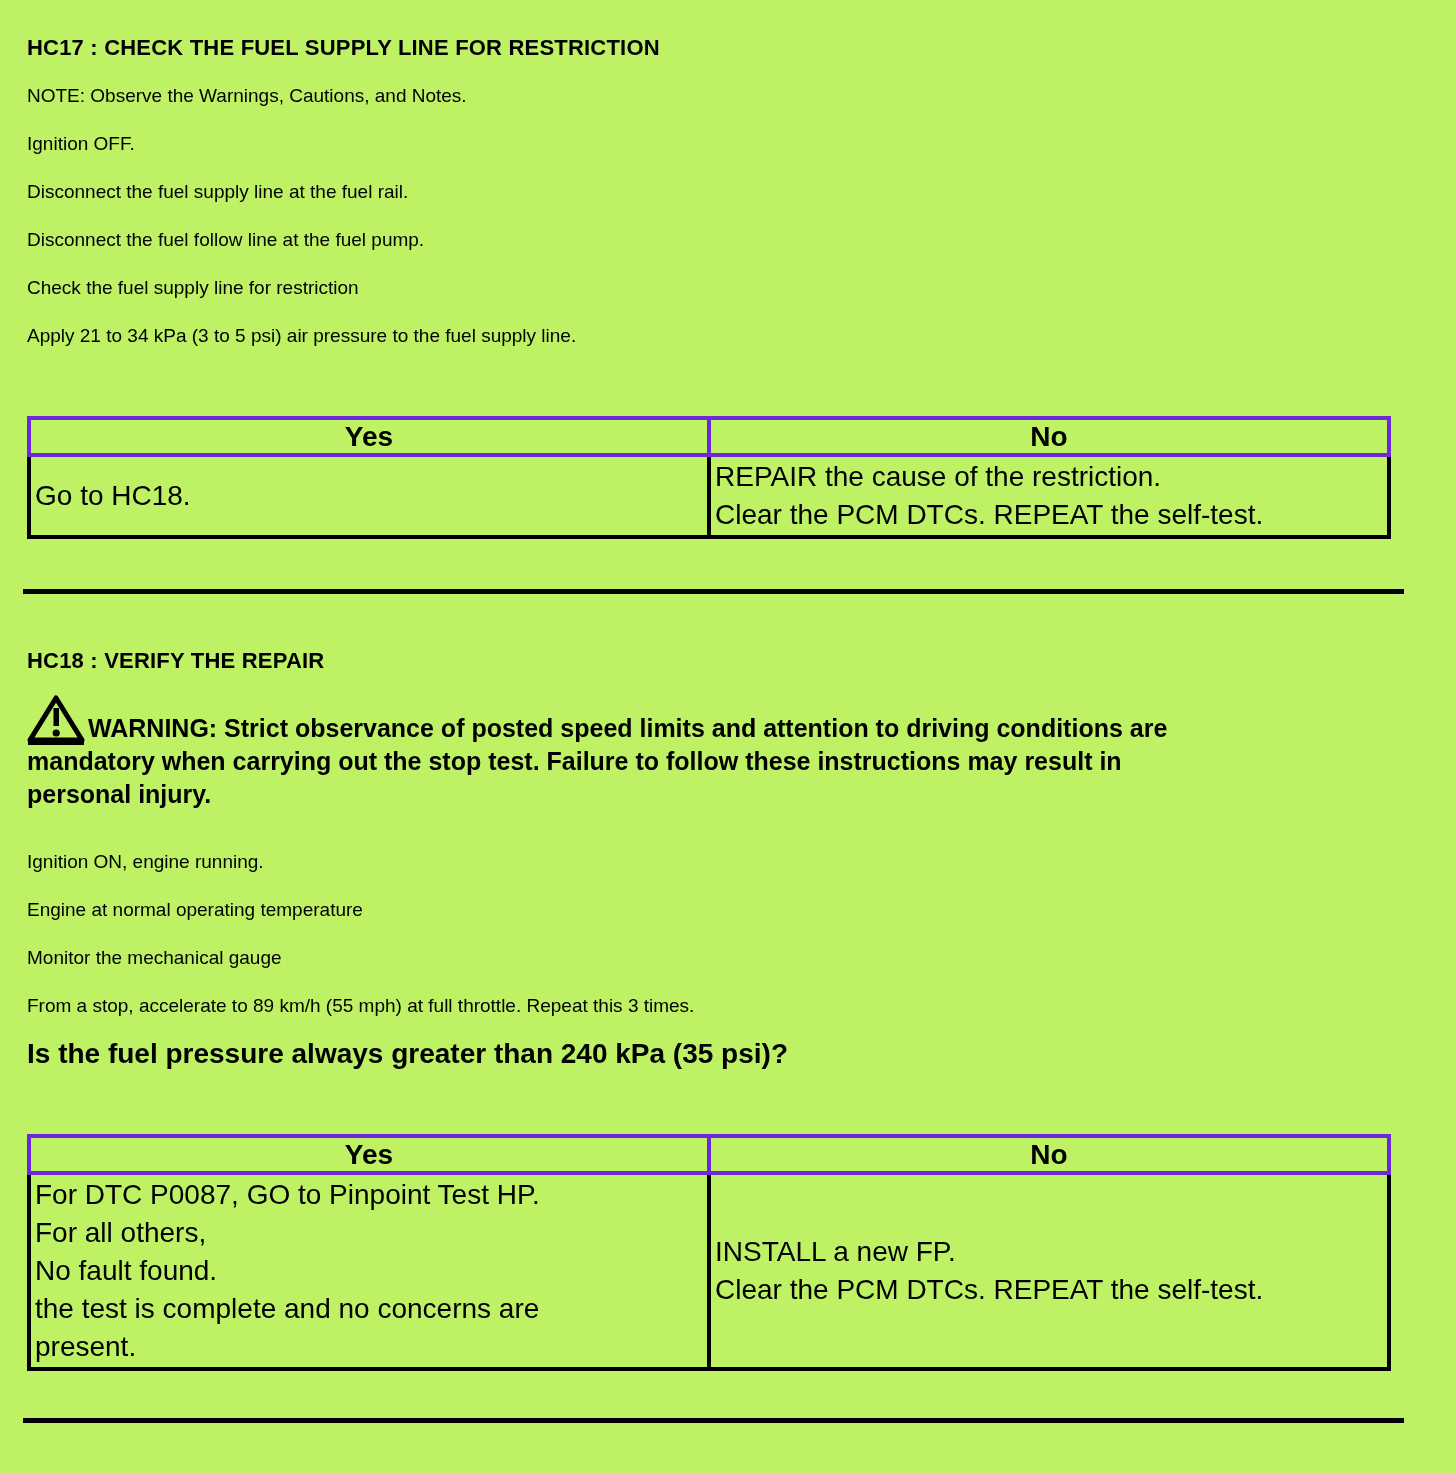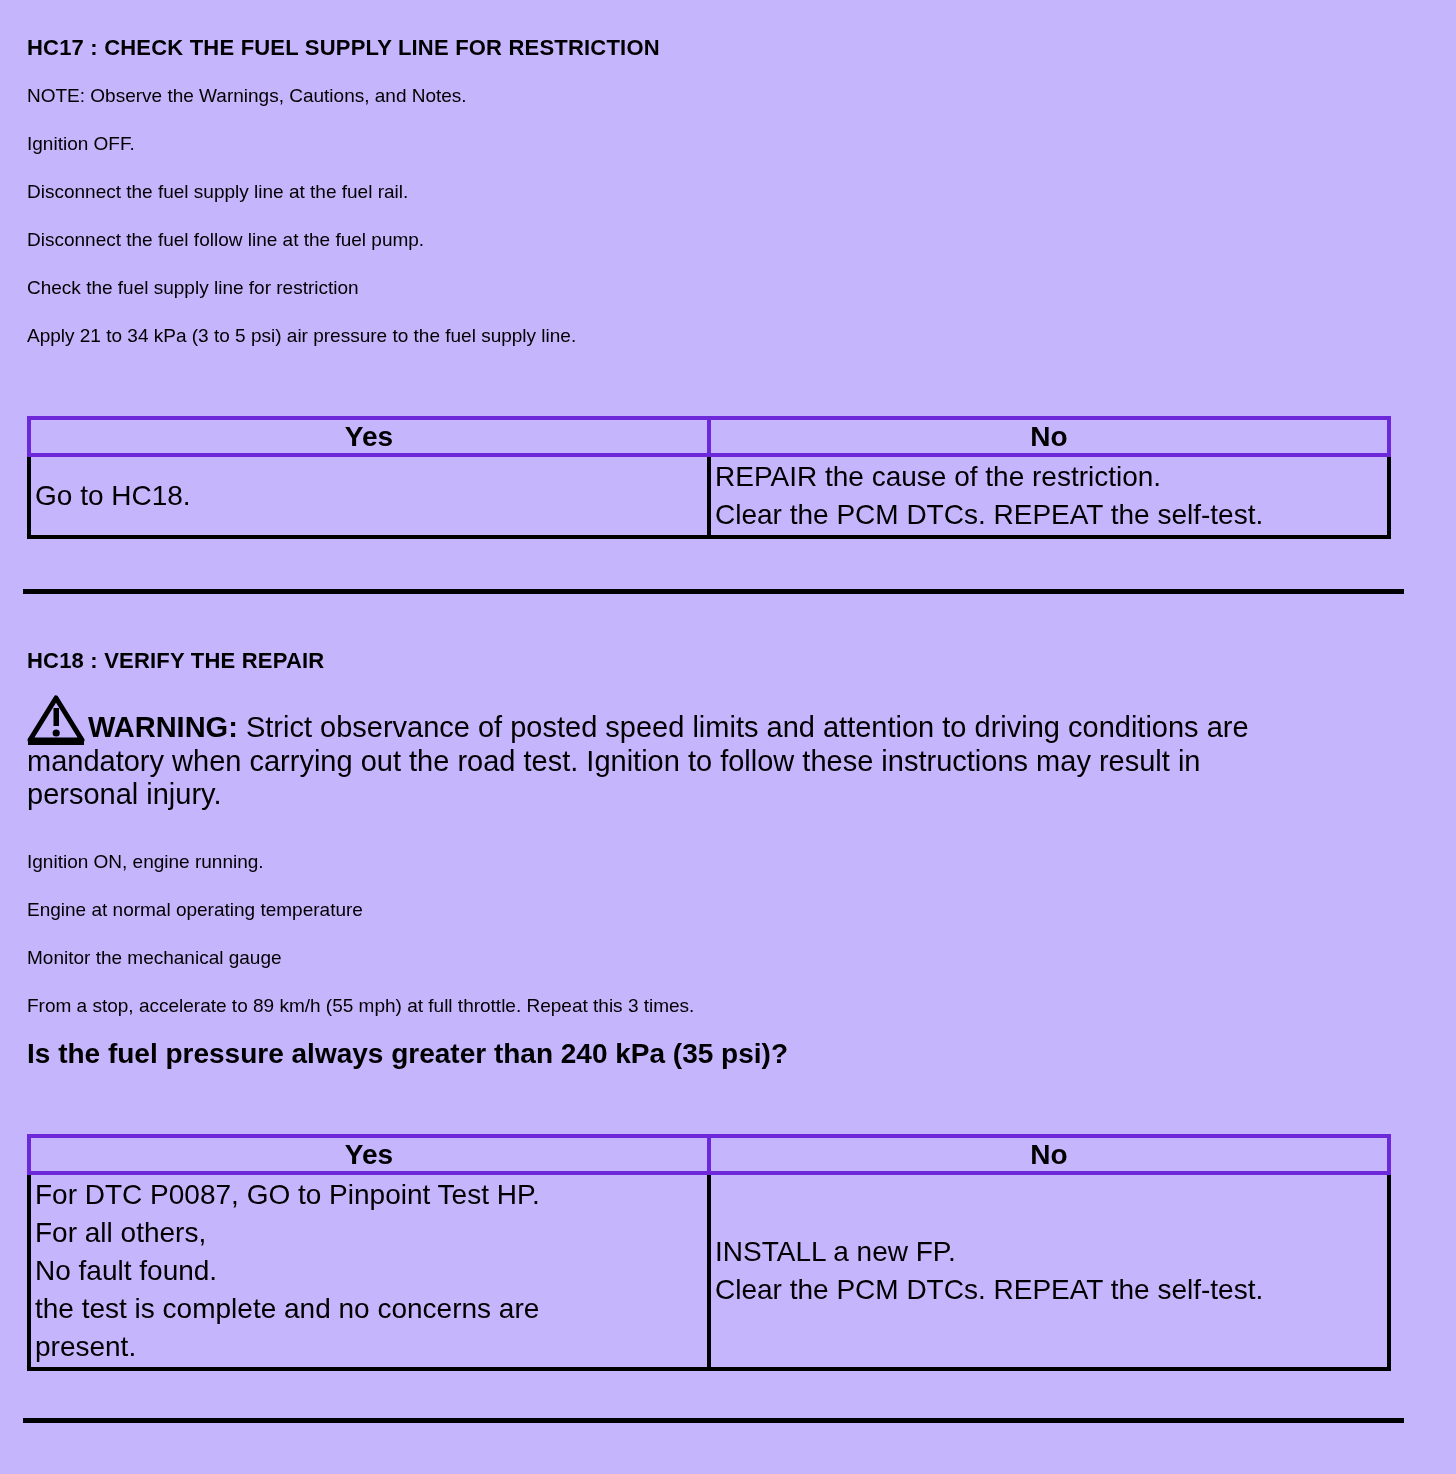--- a/index.html
+++ b/index.html
@@ -6,21 +6,21 @@
     margin: 0;
     padding: 0;
     background: #ffffff;
   }
   .page {
     position: relative;
     width: 1456px;
     height: 1474px;
     box-sizing: border-box;
     padding: 36px 52px 0 27px;
-    background: #c4b5fd;
+    background: #bef264;
     color: #000000;
     font-family: "Liberation Sans", sans-serif;
     overflow: hidden;
   }
   .section-heading {
     font-size: 22px;
     line-height: 24px;
     font-weight: bold;
     margin: 0 0 12px 0;
     letter-spacing: 0.2px;
@@ -35,23 +35,23 @@
   }
   .question {
     font-size: 28px;
     line-height: 48px;
     font-weight: bold;
     margin: 0;
   }
   .warning {
     margin: 22px 0 10px 0;
     width: 1230px;
-    font-size: 29px;
+    font-size: 25px;
     line-height: 33px;
-    font-weight: normal;
+    font-weight: bold;
   }
   .warn-icon-svg {
     display: inline-block;
     vertical-align: -8px;
     margin-right: 3px;
   }
   .warn-line-block {
     display: block;
   }
   table.decision {
@@ -141,21 +141,21 @@
     <h2 class="section-heading hc18-heading">HC18 : VERIFY THE REPAIR</h2>
 
     <p class="warning">
       <svg class="warn-icon-svg" width="58" height="50" viewBox="0 0 58 50" aria-hidden="true">
         <path d="M29 3 L55 45 L3 45 Z" fill="none" stroke="#000000" stroke-width="5" stroke-linejoin="round"></path>
         <rect x="1" y="43" width="56" height="7" fill="#000000"></rect>
         <rect x="26.5" y="13" width="5.5" height="18" fill="#000000"></rect>
         <circle cx="29.2" cy="38" r="3.6" fill="#000000"></circle>
       </svg><b>WARNING:</b>
       <span>Strict observance of posted speed limits and attention to driving conditions are</span>
-      <span class="warn-line-block">mandatory when carrying out the road test. Ignition to follow these instructions may result in</span>
+      <span class="warn-line-block">mandatory when carrying out the stop test. Failure to follow these instructions may result in</span>
       <span class="warn-line-block">personal injury.</span>
     </p>
 
     <div class="steps-hc18-gap">
       <p class="step">Ignition ON, engine running.</p>
       <p class="step">Engine at normal operating temperature</p>
       <p class="step">Monitor the mechanical gauge</p>
       <p class="step">From a stop, accelerate to 89 km/h (55 mph) at full throttle. Repeat this 3 times.</p>
     </div>
 

